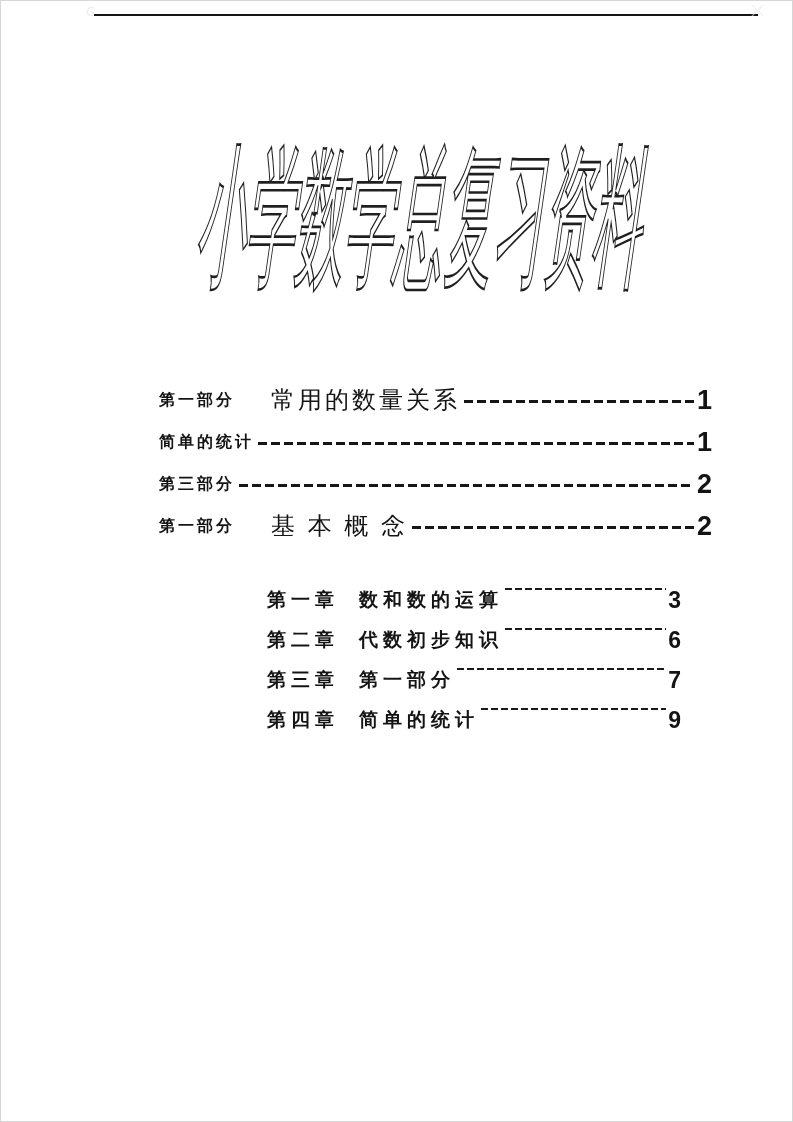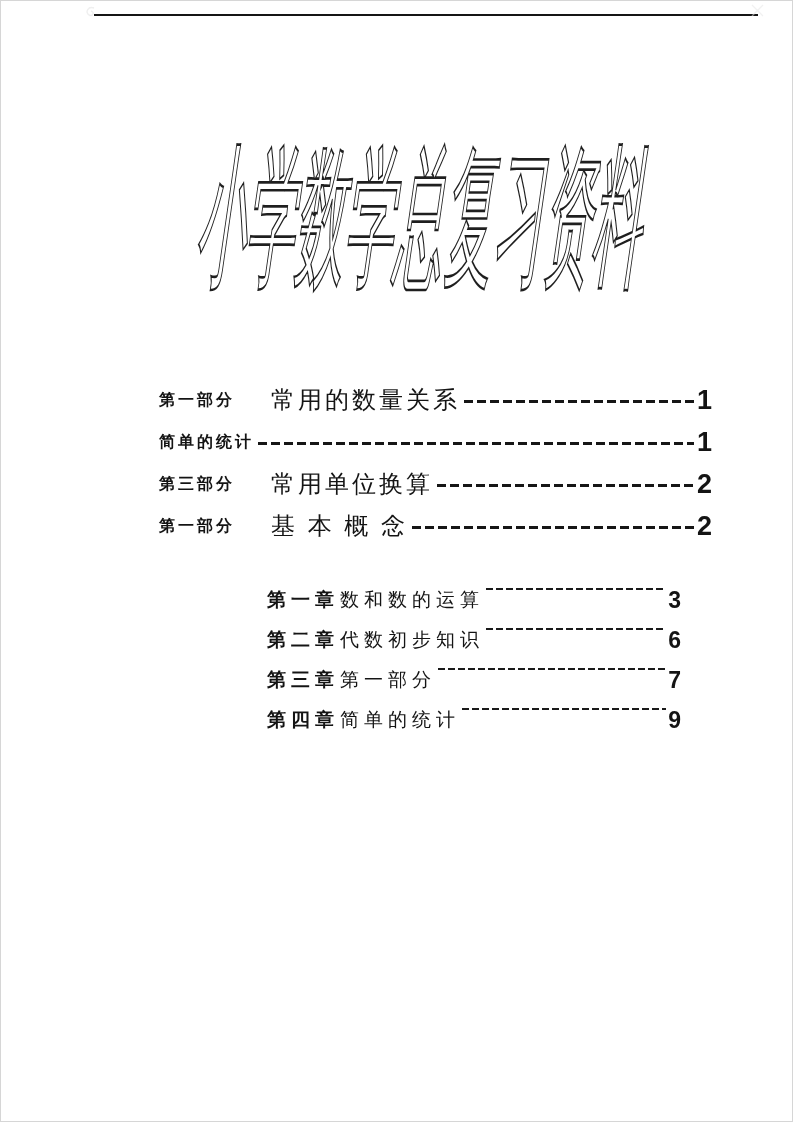--- a/index.html
+++ b/index.html
@@ -91,22 +91,22 @@
   }
   .chapter-row {
     display: flex;
     height: 40px;
     white-space: nowrap;
   }
   .chapter-label {
     font-size: 19px; font-weight: 700; letter-spacing: 5px;
   }
   .chapter-title {
-    font-size: 19px; font-weight: 400; letter-spacing: 5px;
-    margin-left: 1px;
+    font-size: 19px; font-weight: 700; letter-spacing: 5px;
+    margin-left: 20px;
   }
   .leader-thin {
     flex: 1 1 auto;
     height: 2px;
     margin: 0 2px 0 2px;
     transform: translateY(1px);
     background: repeating-linear-gradient(90deg, #1a1a1a 0px, #1a1a1a 7px, transparent 7px, transparent 10px);
   }
   .chapter-page {
     font-size: 23px; font-weight: 700; letter-spacing: 0;
@@ -136,21 +136,20 @@
       <span class="leader"></span>
       <span class="part-page">1</span>
     </div>
     <div class="part-row">
       <span class="part-label">简单的统计</span>
       <span class="leader"></span>
       <span class="part-page">1</span>
     </div>
     <div class="part-row">
       <span class="part-label">第三部分</span>
-      <span class="part-title">常用单位换算</span>
       <span class="leader"></span>
       <span class="part-page">2</span>
     </div>
     <div class="part-row">
       <span class="part-label">第一部分</span>
       <span class="part-title">基 本 概 念</span>
       <span class="leader"></span>
       <span class="part-page">2</span>
     </div>
   </div>

